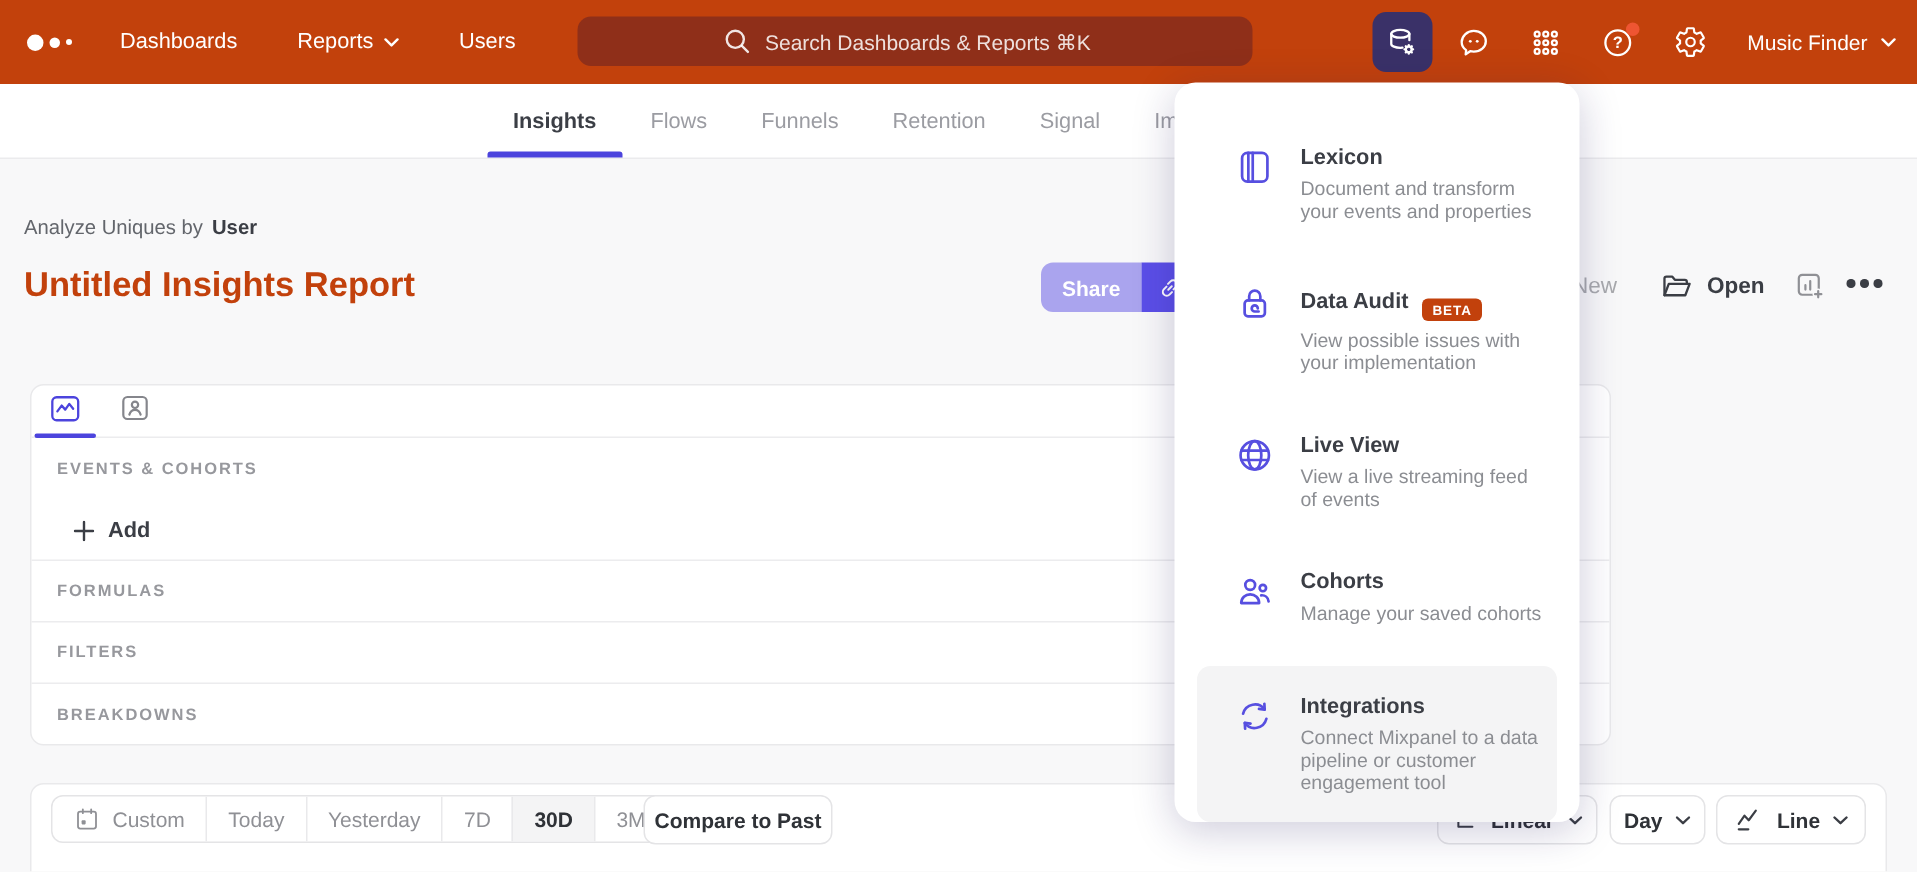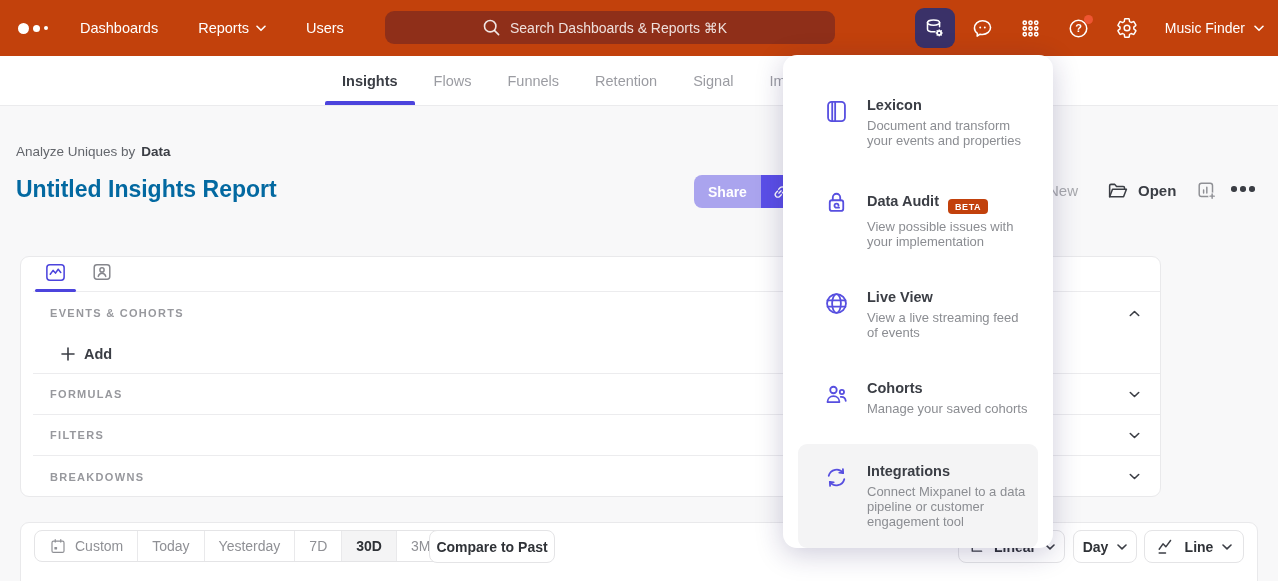--- a/index.html
+++ b/index.html
@@ -30,33 +30,33 @@
   
   .tabbar { position:absolute; left:0; top:56px; width:1278px; height:50px; background:#fff; border-bottom:1px solid #ebebed; display:flex; }
   .tabs { display:flex; margin-left:325px; }
   .tab { position:relative; padding:0 17px; margin-right:2px; display:flex; align-items:center; font-size:14.5px; color:#9b9ca2; font-weight:500; cursor:pointer; }
   .tab.active { color:#3b3e45; font-weight:600; }
   .tab.active::after { content:""; position:absolute; left:0; right:0; bottom:0; height:4px; background:#4c44dd; border-radius:2px 2px 0 0; }
 
   
   .crumb { position:absolute; left:16px; top:144px; font-size:13.5px; color:#63666c; font-weight:500; }
   .crumb b { color:#3b3e45; font-weight:700; margin-left:6px; }
-  .report-title { position:absolute; left:16px; top:176px; font-size:23px; font-weight:600; color:#0369a1; }
+  .report-title { position:absolute; left:16px; top:176px; font-size:23px; font-weight:600; color:#c2410c; }
   .share-group { position:absolute; left:694px; top:175px; height:33px; display:flex; }
   .share-btn { background:#aaa4ee; color:#fff; font-size:14px; font-weight:600; border:none; border-radius:8px 0 0 8px; padding:0 14px; cursor:pointer; font-family:"Liberation Sans", sans-serif; }
   .link-btn { background:#5b4fe8; color:#fff; border:none; border-radius:0 8px 8px 0; width:38px; display:flex; align-items:center; justify-content:center; cursor:pointer; }
   .new-label { position:absolute; left:1048px; top:182px; font-size:15px; font-weight:500; color:#a8a9ad; cursor:pointer; }
   .open-group { position:absolute; left:1106px; top:179px; display:flex; align-items:center; gap:9px; color:#3b3e45; font-size:15px; font-weight:600; cursor:pointer; }
   .boardadd-btn { position:absolute; left:1196px; top:180px; color:#8f9095; cursor:pointer; }
   .dots-btn { position:absolute; left:1231px; top:186px; display:flex; gap:3.5px; cursor:pointer; }
   .dots-btn i { width:5.5px; height:5.5px; border-radius:50%; background:#3b3e45; }
 
   
   .card { background:#fff; border:1px solid #e9e9eb; border-radius:9px; }
-  .qcard { position:absolute; left:20px; top:256px; width:1141px; height:241px;padding-left:12px; }
+  .qcard { position:absolute; left:20px; top:256px; width:1054px; height:241px; }
   .qtabs { position:relative; height:35px; border-bottom:1px solid #ececee; display:flex; align-items:flex-start; padding-left:11px; gap:24px; }
   .qtab { margin-top:4px; cursor:pointer; }
   .qtab.active { color:#4c44dd; }
   .qtab.inactive { color:#85868c; }
   .qtab-underline { position:absolute; left:2px; bottom:-1px; width:41px; height:3px; background:#4c44dd; border-radius:2px; }
   .qsection { display:flex; align-items:center; justify-content:space-between; padding:0 20px 0 17px; cursor:pointer; }
   .qsection .lbl { font-size:11px; font-weight:700; letter-spacing:1.3px; color:#97989d; }
   .qs-events { height:42px; }
   .qs-add { height:39px; display:flex; align-items:center; padding-left:28px; gap:9px; color:#3b3e45; font-size:14.5px; font-weight:600; cursor:pointer; }
   .qs-row { height:41px; border-top:1px solid #ececee; }
@@ -189,21 +189,21 @@
       <span class="tab active">Insights</span>
       <span class="tab">Flows</span>
       <span class="tab">Funnels</span>
       <span class="tab">Retention</span>
       <span class="tab">Signal</span>
       <span class="tab">Im</span>
     </div>
   </div>
 
   <div class="crumb">
-    <span>Analyze Uniques by</span><b>Data</b>
+    <span>Analyze Uniques by</span><b>User</b>
   </div>
   <div class="report-title">Untitled Insights Report</div>
 
   <div class="share-group">
     <button class="share-btn">Share</button>
     <button class="link-btn">
       <span>
           <svg class="ic" width="20" height="20" viewBox="0 0 24 24" stroke-width="1.8">
             <path d="M10.6 13.4l2.8-2.8"></path>
             <path d="M9.2 10.9l-2 2a3.1 3.1 0 1 0 4.4 4.4l2-2"></path>

